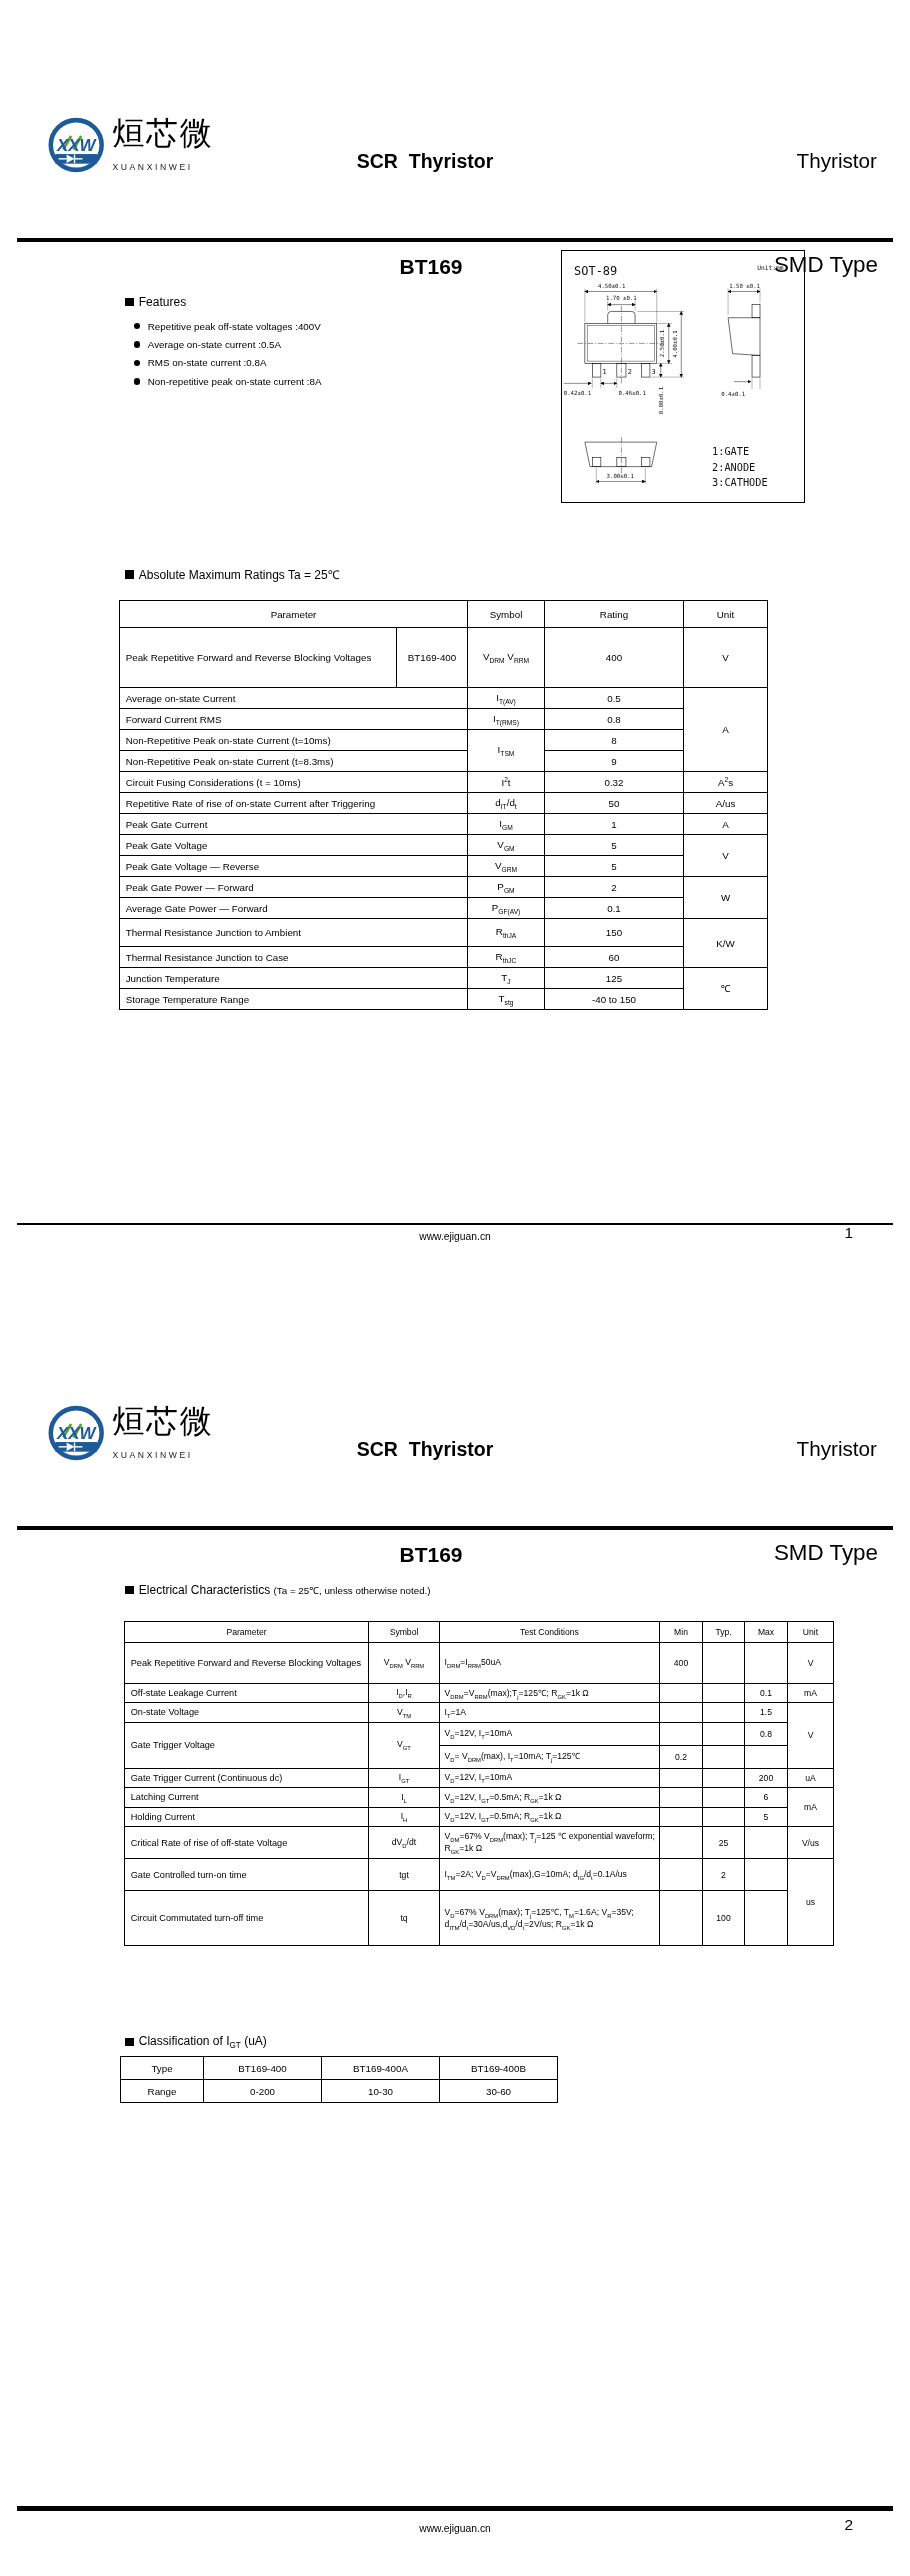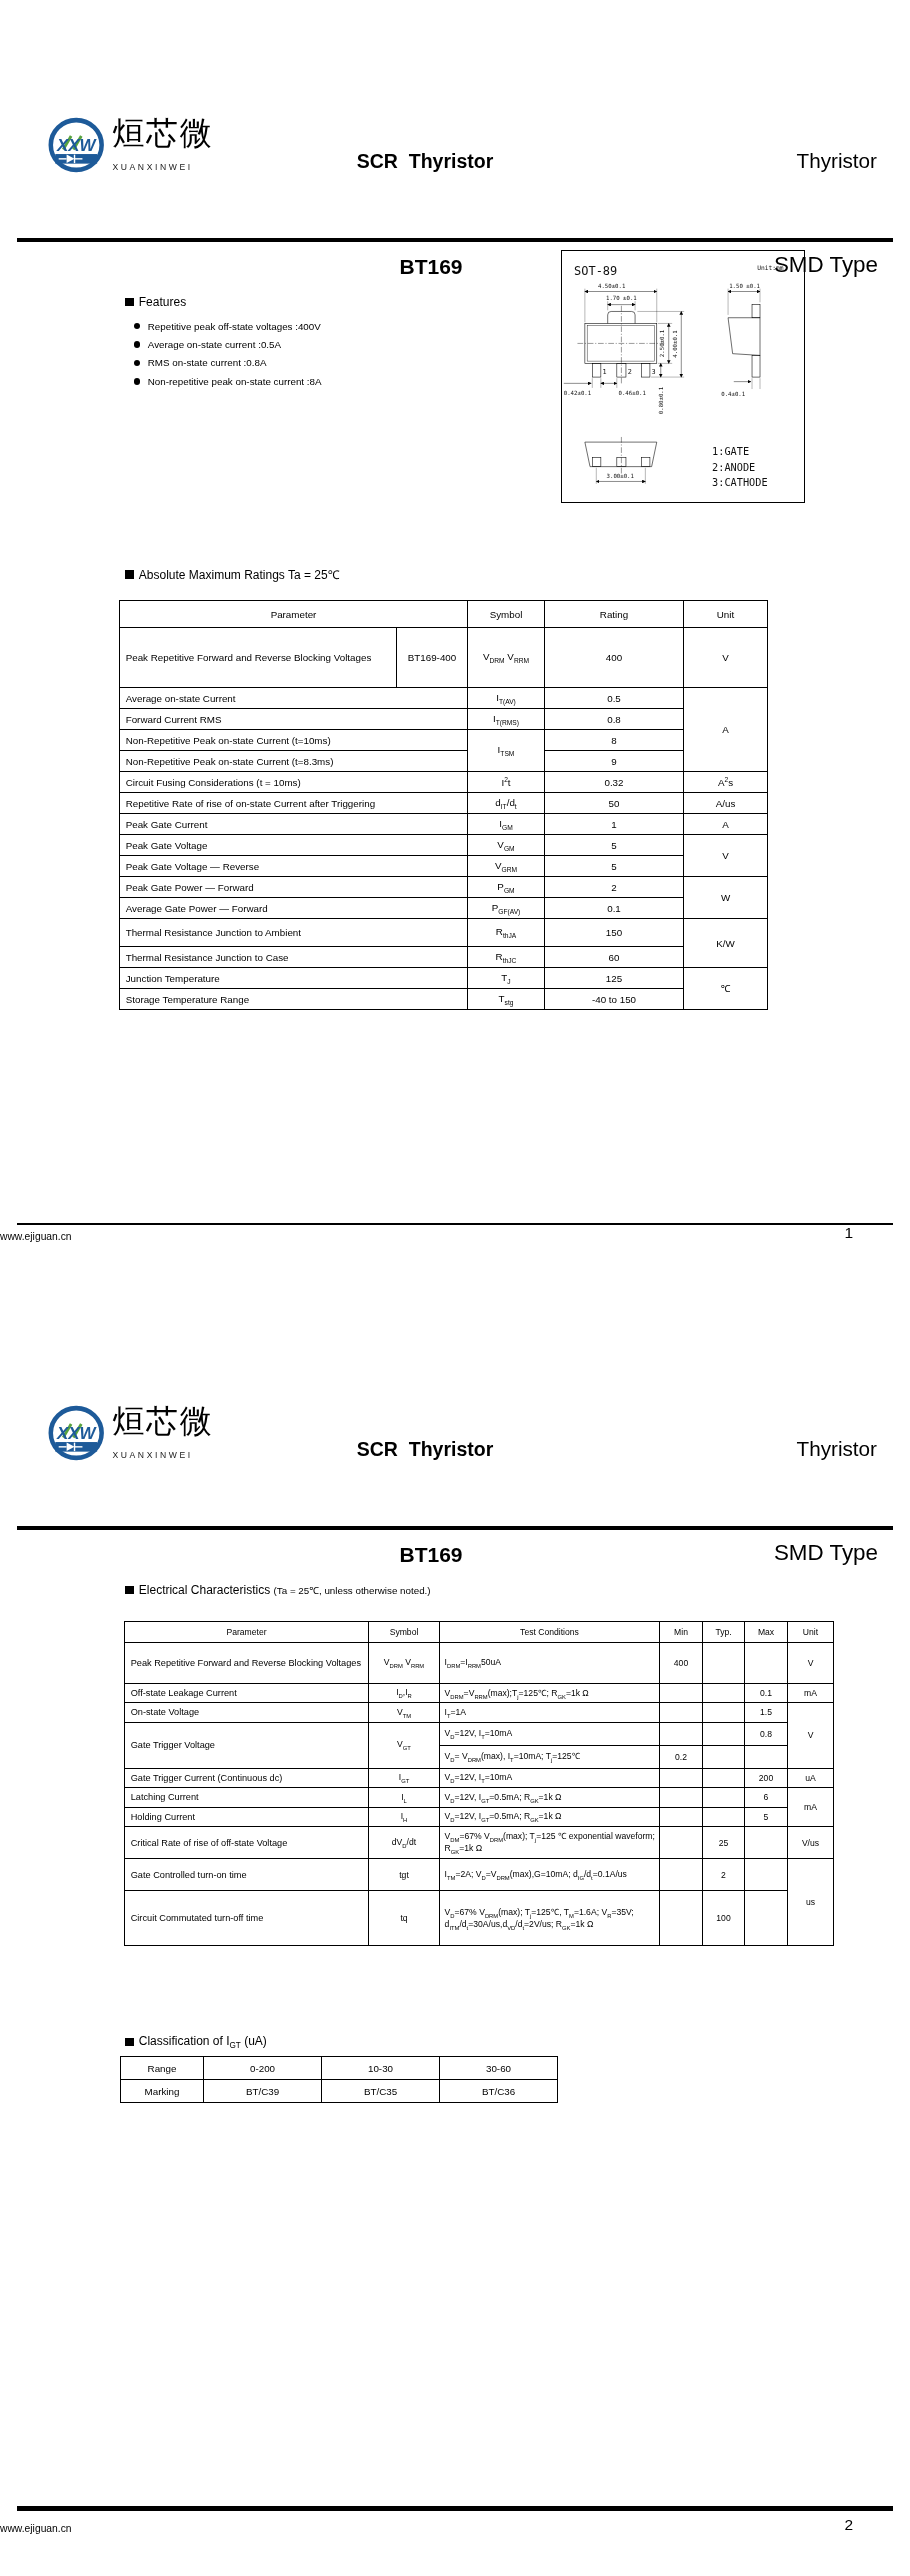--- a/index.html
+++ b/index.html
@@ -55,21 +55,21 @@
   .elec td.pl{font-size:9.2px}
   .elec td.cond{text-align:left;padding-left:4.6px}
   table.cls{left:120px;top:768px;width:436px;border:1.1px solid #000}
   .cls td{height:22px;font-size:9.8px}
   sub{font-size:68%}sup{font-size:68%}
 
   
   .f-line{position:absolute;left:17px;right:17px;background:#000}
   #pg1 .f-line{top:1223px;height:1.7px}
   #pg2 .f-line{top:1218px;height:4.6px}
-  .f-site{position:absolute;left:0;width:100%;font-size:10.3px}
+  .f-site{position:absolute;left:0;width:100%;text-align:center;font-size:10.3px}
   #pg1 .f-site{top:1231px}
   #pg2 .f-site{top:1235px}
   .f-num{position:absolute;right:57px;font-size:15.5px}
   #pg1 .f-num{top:1224px}
   #pg2 .f-num{top:1228px}
 </style>
 </head>
 <body>
 
 <div class="doc">
@@ -492,32 +492,32 @@
     </div>
 
     <table class="tbl cls">
       <colgroup>
           <col style="width:83px">
           <col style="width:118px">
           <col style="width:118px">
           <col style="width:118px">
         </colgroup>
       <tbody>
+          <tr>
+        <td>Type</td>
+        <td>BT169-400</td>
+        <td>BT169-400A</td>
+        <td>BT169-400B</td>
+      </tr>
       <tr>
         <td>Range</td>
         <td>0-200</td>
         <td>10-30</td>
         <td>30-60</td>
       </tr>
-      <tr>
-        <td>Marking</td>
-        <td>BT/C39</td>
-        <td>BT/C35</td>
-        <td>BT/C36</td>
-      </tr>
     </tbody>
       </table>
 
     <div class="f-line"></div>
     <div class="f-site">www.ejiguan.cn</div>
     <div class="f-num">2</div>
   </section>
 </div>
 
 

